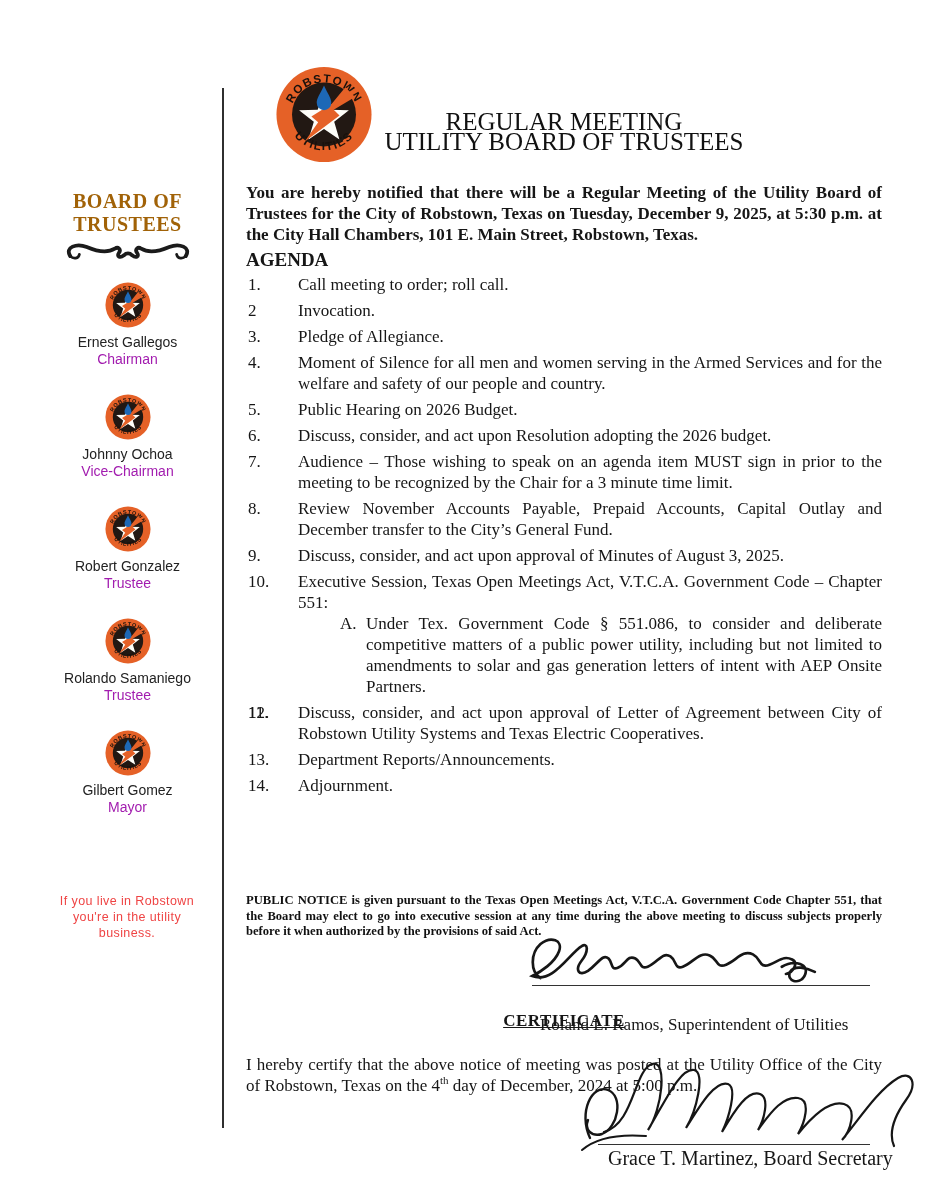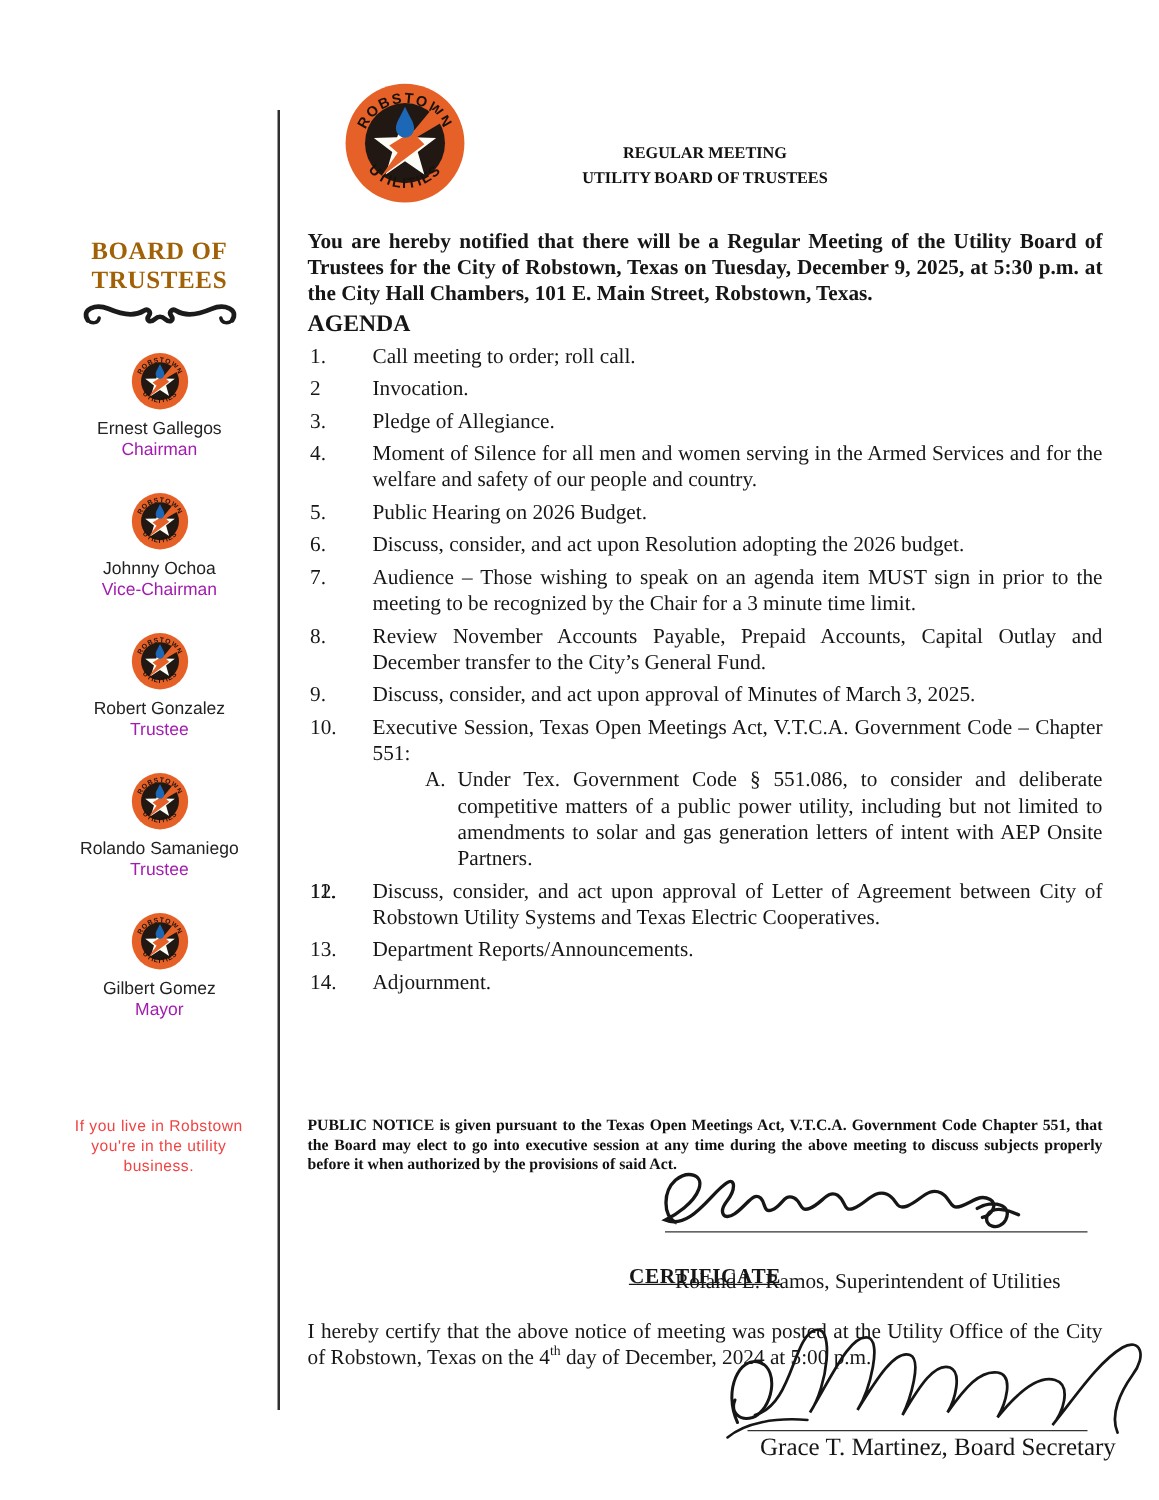--- a/index.html
+++ b/index.html
@@ -30,21 +30,21 @@
   .motto{
     position:absolute;left:48px;top:893px;width:158px;
     text-align:center;font-family:"Liberation Sans", sans-serif;
     font-size:12.5px;line-height:16px;color:#ef4444;letter-spacing:.4px;
   }
 
   
   .biglogo{position:absolute;left:270px;top:66px;width:108px;height:97px;}
   .doc-title{
     position:absolute;left:246px;top:112px;width:636px;
-    text-align:center;font-weight:bold;font-size:13px;line-height:20px;color:#111;
+    text-align:center;font-weight:normal;font-size:25px;line-height:20px;color:#111;
   }
 
   
   .main{position:absolute;left:246px;top:182px;width:636px;height:1018px;font-size:17px;line-height:21px;}
   .intro{font-weight:bold;text-align:justify;margin:0 0 4px 0;}
   .agenda-h{font-weight:bold;font-size:19px;line-height:22px;margin:2px 0 3px 0;}
   .aitem{position:relative;padding-left:52px;margin-bottom:5px;text-align:justify;}
   .aitem .num{position:absolute;left:2px;top:0;}
   .asub{margin-left:42px;padding-left:26px;position:relative;text-align:justify;}
   .asub .slabel{position:absolute;left:0;top:0;}
@@ -162,21 +162,21 @@
     <div class="agenda-h">AGENDA</div>
     <div id="agenda">
         <div class="aitem"><span class="num">1.</span><span>Call meeting to order; roll call.</span></div>
         <div class="aitem"><span class="num">2</span><span>Invocation.</span></div>
         <div class="aitem"><span class="num">3.</span><span>Pledge of Allegiance.</span></div>
         <div class="aitem"><span class="num">4.</span><span>Moment of Silence for all men and women serving in the Armed Services and for the welfare and safety of our people and country.</span></div>
         <div class="aitem"><span class="num">5.</span><span>Public Hearing on 2026 Budget.</span></div>
         <div class="aitem"><span class="num">6.</span><span>Discuss, consider, and act upon Resolution adopting the 2026 budget.</span></div>
         <div class="aitem"><span class="num">7.</span><span>Audience – Those wishing to speak on an agenda item MUST sign in prior to the meeting to be recognized by the Chair for a 3 minute time limit.</span></div>
         <div class="aitem"><span class="num">8.</span><span>Review November Accounts Payable, Prepaid Accounts, Capital Outlay and December transfer to the City’s General Fund.</span></div>
-        <div class="aitem"><span class="num">9.</span><span>Discuss, consider, and act upon approval of Minutes of March 3, 2025.</span></div>
+        <div class="aitem"><span class="num">9.</span><span>Discuss, consider, and act upon approval of Minutes of August 3, 2025.</span></div>
         <div class="aitem"><span class="num">10.</span><span>Executive Session, Texas Open Meetings Act, V.T.C.A. Government Code – Chapter 551:</span><div class="asub"><span class="slabel">A.</span><span>Under Tex. Government Code § 551.086, to consider and deliberate competitive matters of a public power utility, including but not limited to amendments to solar and gas generation letters of intent with AEP Onsite Partners.</span></div></div>
         <div class="aitem"><span class="num">11.</span></div>
         <div class="aitem"><span class="num">12.</span><span>Discuss, consider, and act upon approval of Letter of Agreement between City of Robstown Utility Systems and Texas Electric Cooperatives.</span></div>
         <div class="aitem"><span class="num">13.</span><span>Department Reports/Announcements.</span></div>
         <div class="aitem"><span class="num">14.</span><span>Adjournment.</span></div>
       </div>
 
     <div class="pnotice">PUBLIC NOTICE is given pursuant to the Texas Open Meetings Act, V.T.C.A. Government Code Chapter 551, that the Board may elect to go into executive session at any time during the above meeting to discuss subjects properly before it when authorized by the provisions of said Act.</div>
 
     <div class="sig1">

